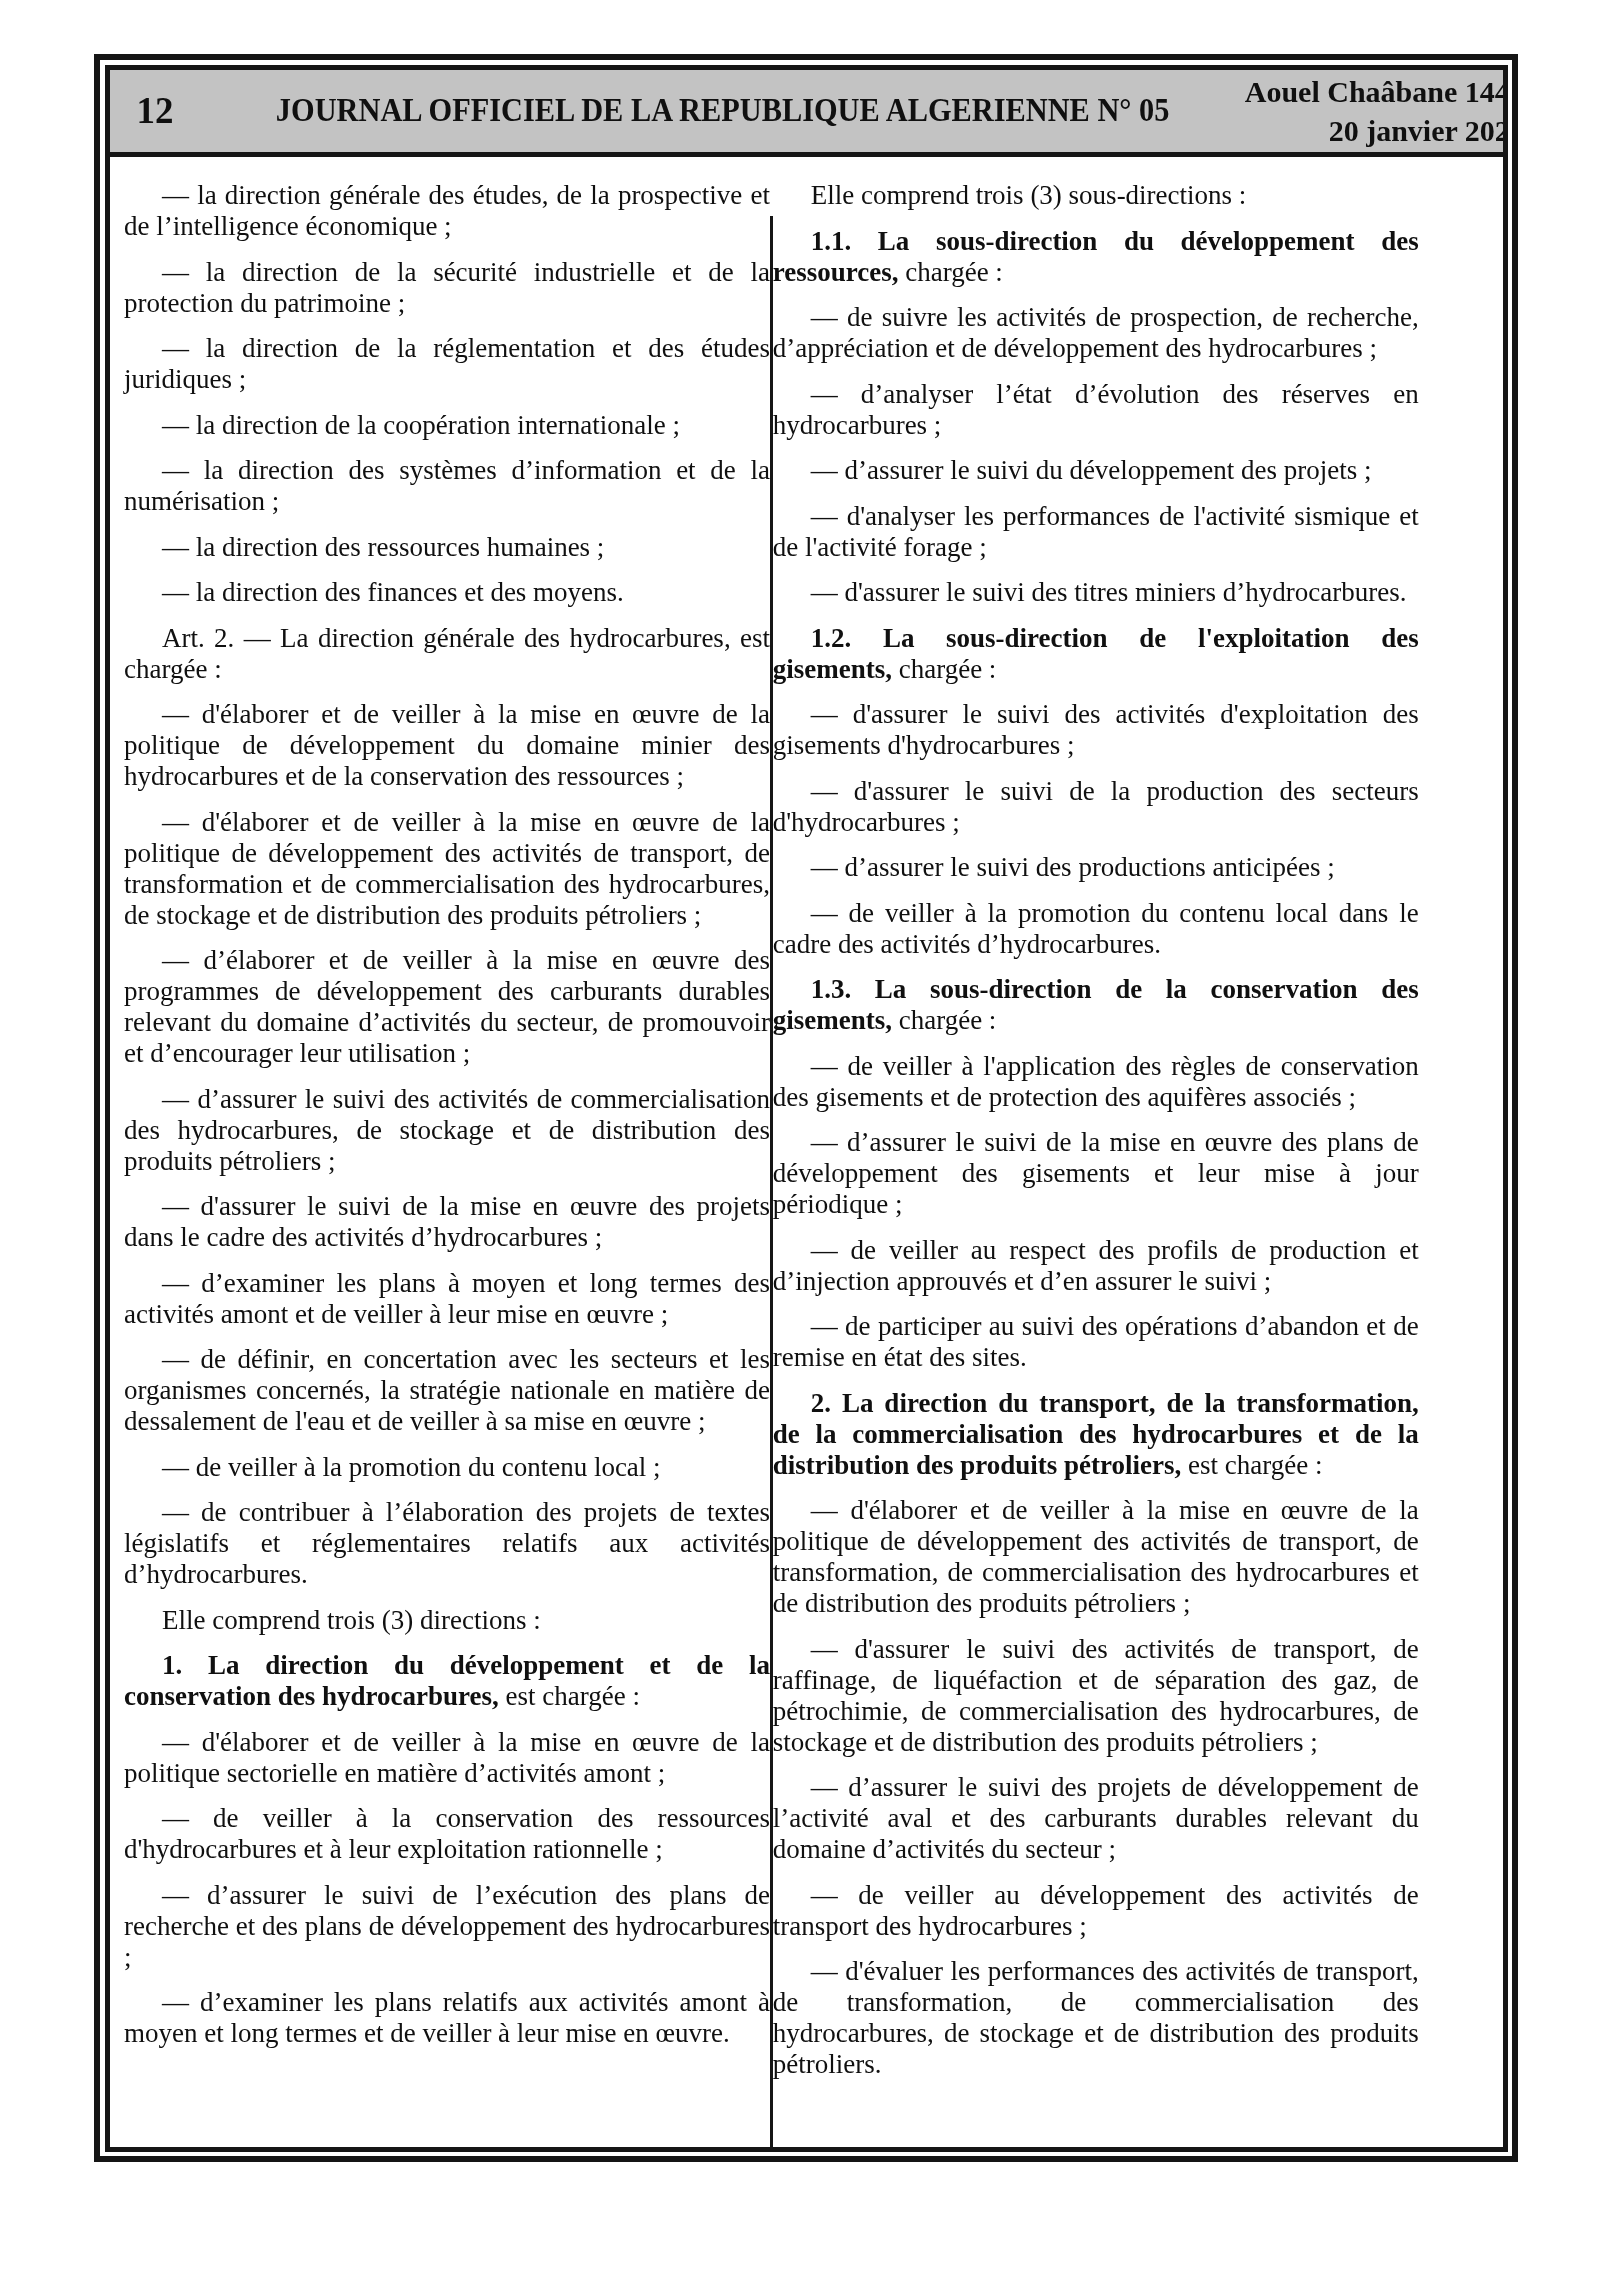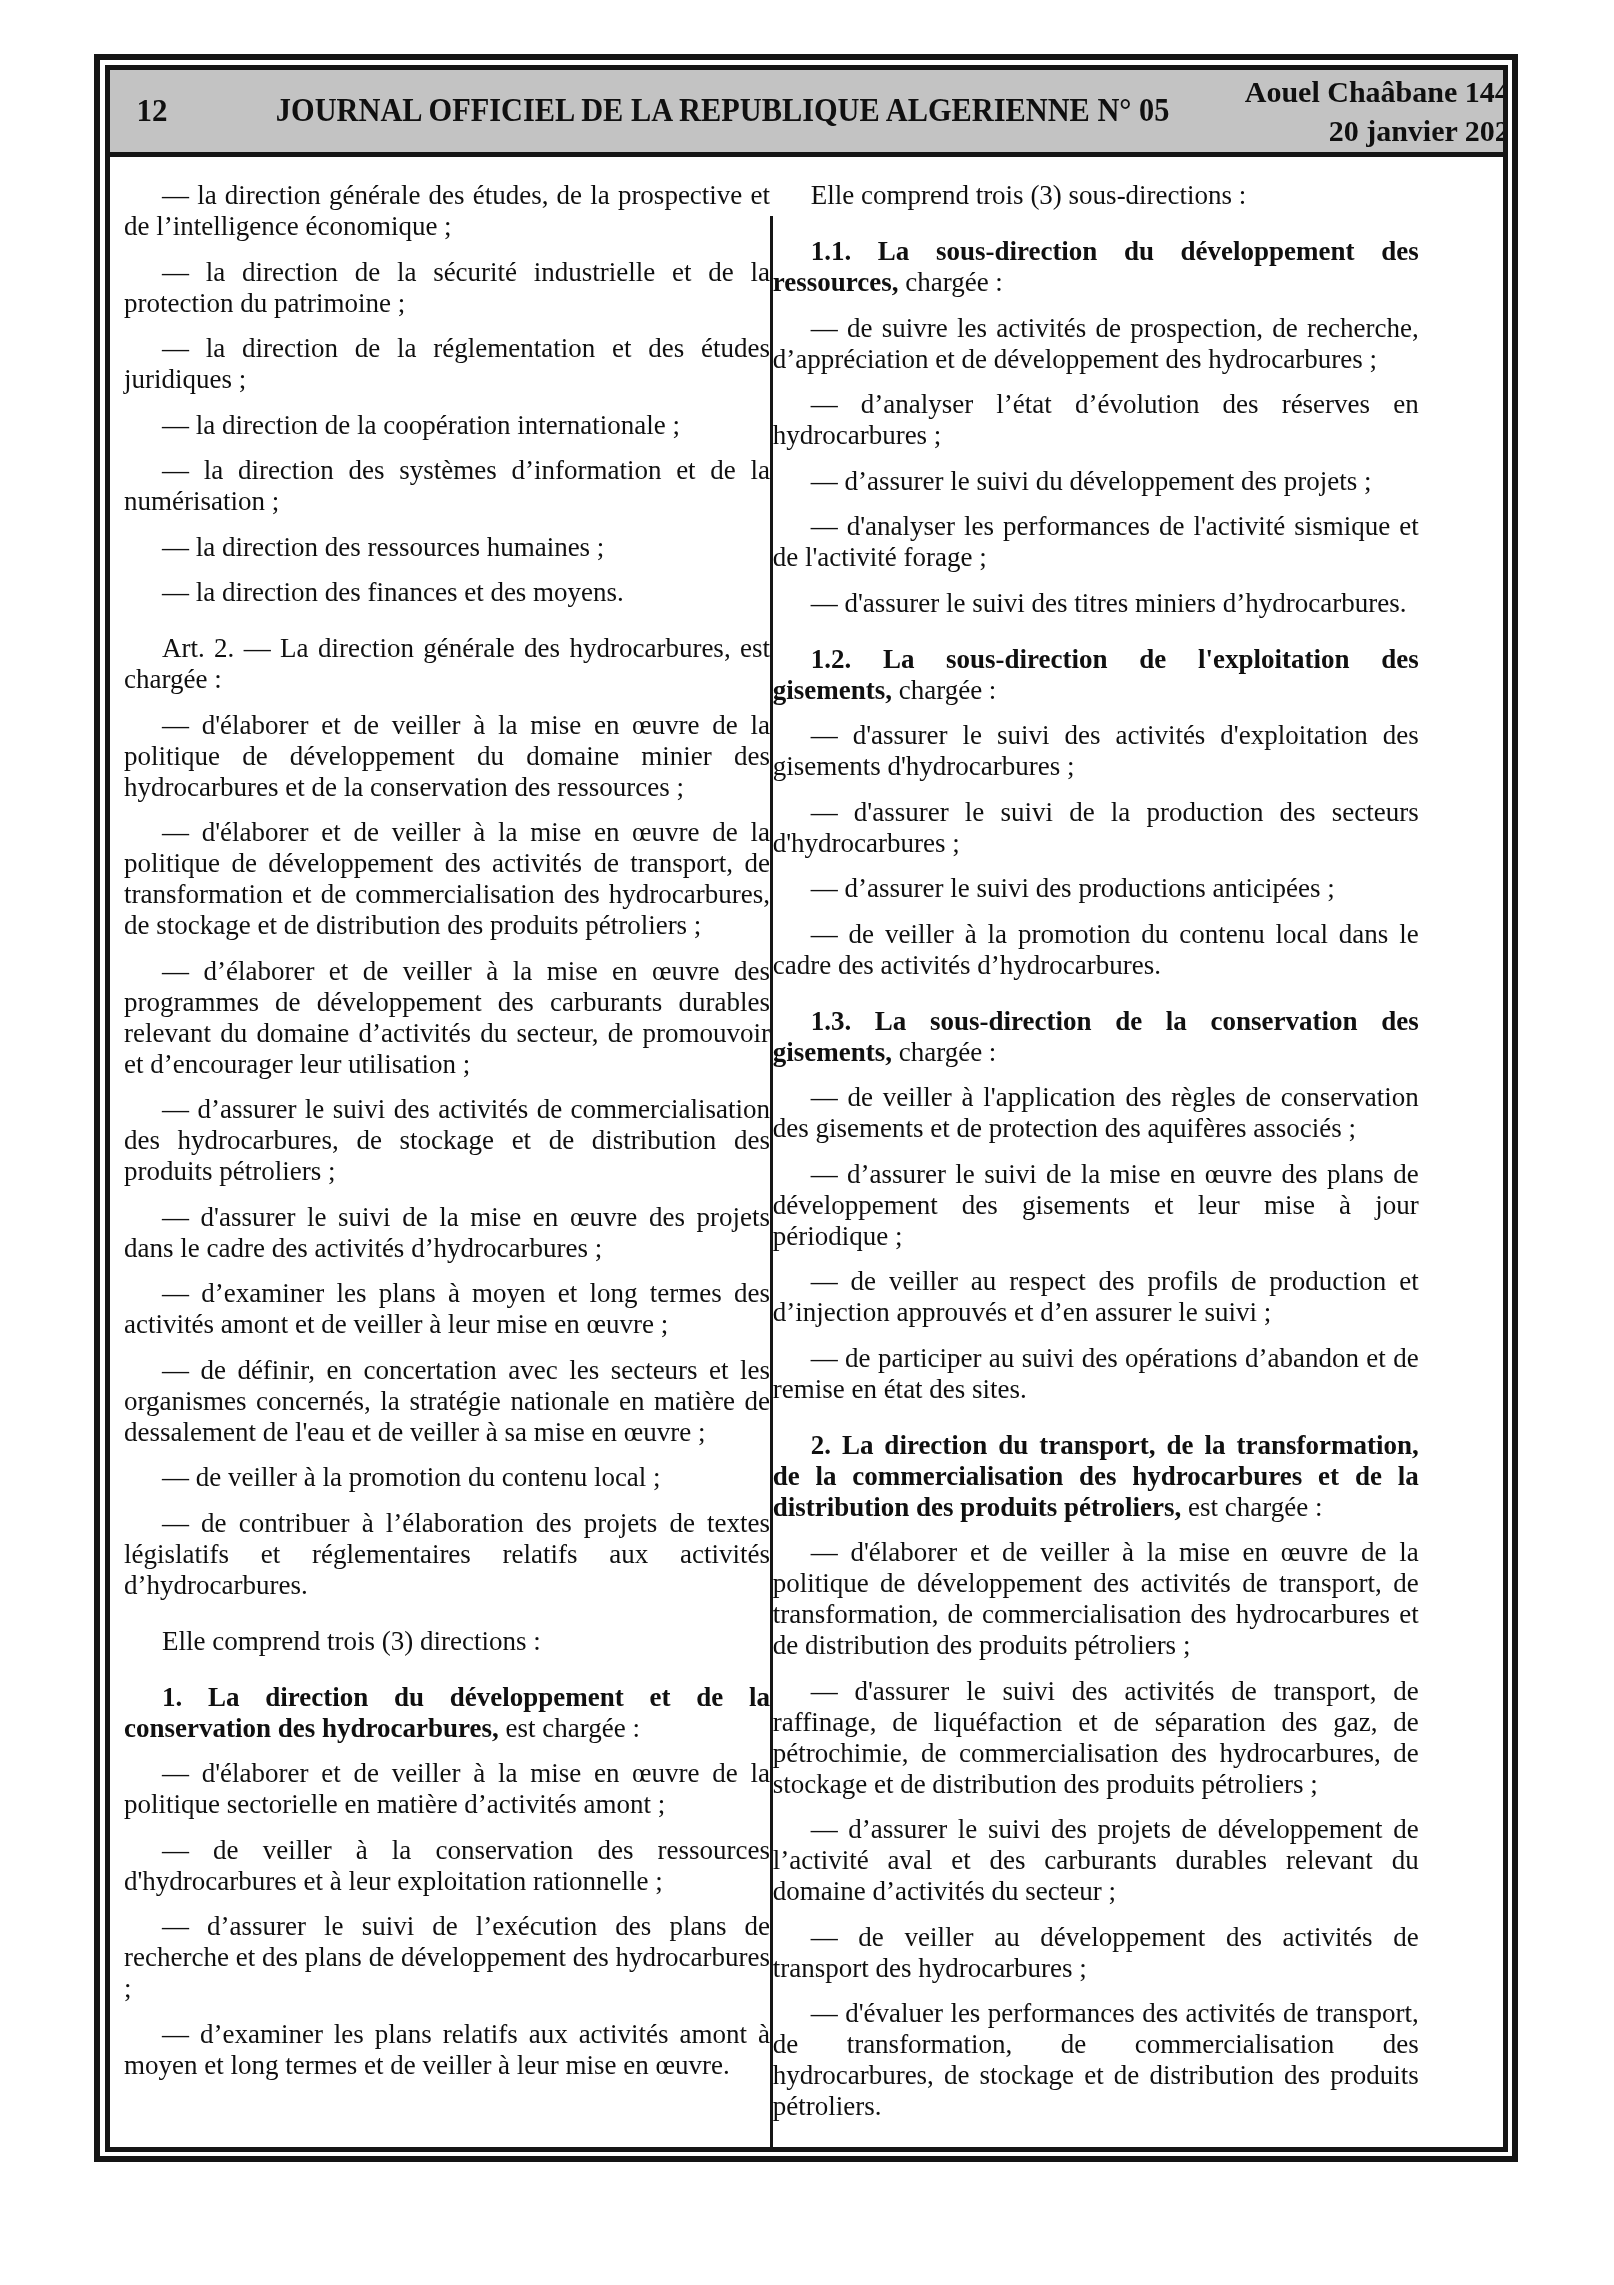--- a/index.html
+++ b/index.html
@@ -15,42 +15,42 @@
   .frame-inner{
     position:absolute;left:4.5px;top:4.5px;right:4.5px;bottom:4.5px;
     border:5.4px solid #151515;box-sizing:border-box;
     display:flex;flex-direction:column;overflow:hidden;
   }
   .masthead{
     flex:0 0 87px;box-sizing:border-box;height:87px;
     background:#c3c3c3;border-bottom:5.4px solid #151515;
     display:flex;align-items:center;padding:0 12.7px 0 27px;
   }
-  .page-num{font-weight:bold;font-size:31px;width:100px;flex:0 0 auto;}
+  .page-num{font-weight:bold;font-size:37px;width:100px;flex:0 0 auto;}
   .masthead-title{
     flex:1;text-align:center;font-weight:bold;font-size:33px;
     transform:scaleX(0.92);transform-origin:50% 50%;white-space:nowrap;
   }
   .masthead-dates{
     flex:0 0 317px;text-align:right;font-weight:bold;
     font-size:30px;line-height:39px;padding-right:5.4px;
   }
   .columns{
     flex:1;display:flex;justify-content:flex-start;
     padding:23.5px 12.7px 0 14.5px;overflow:hidden;
   }
   .col{width:646px;flex:0 0 646px;}
   .divider{
     flex:0 0 2.7px;width:2.7px;background:#151515;margin-top:36px;
   }
   .para{
     margin:0 0 14.5px 0;font-size:27px;line-height:31px;
     text-align:justify;text-indent:38px;
   }
-  .para.gap{margin-top:25px;}
+  .para.gap{margin-top:14px;}
   .para b{font-weight:bold;}
 </style>
 </head>
 <body>
 
 <div class="frame-outer">
   <div class="frame-inner">
 
     <div class="masthead">
       <div class="page-num">12</div>

